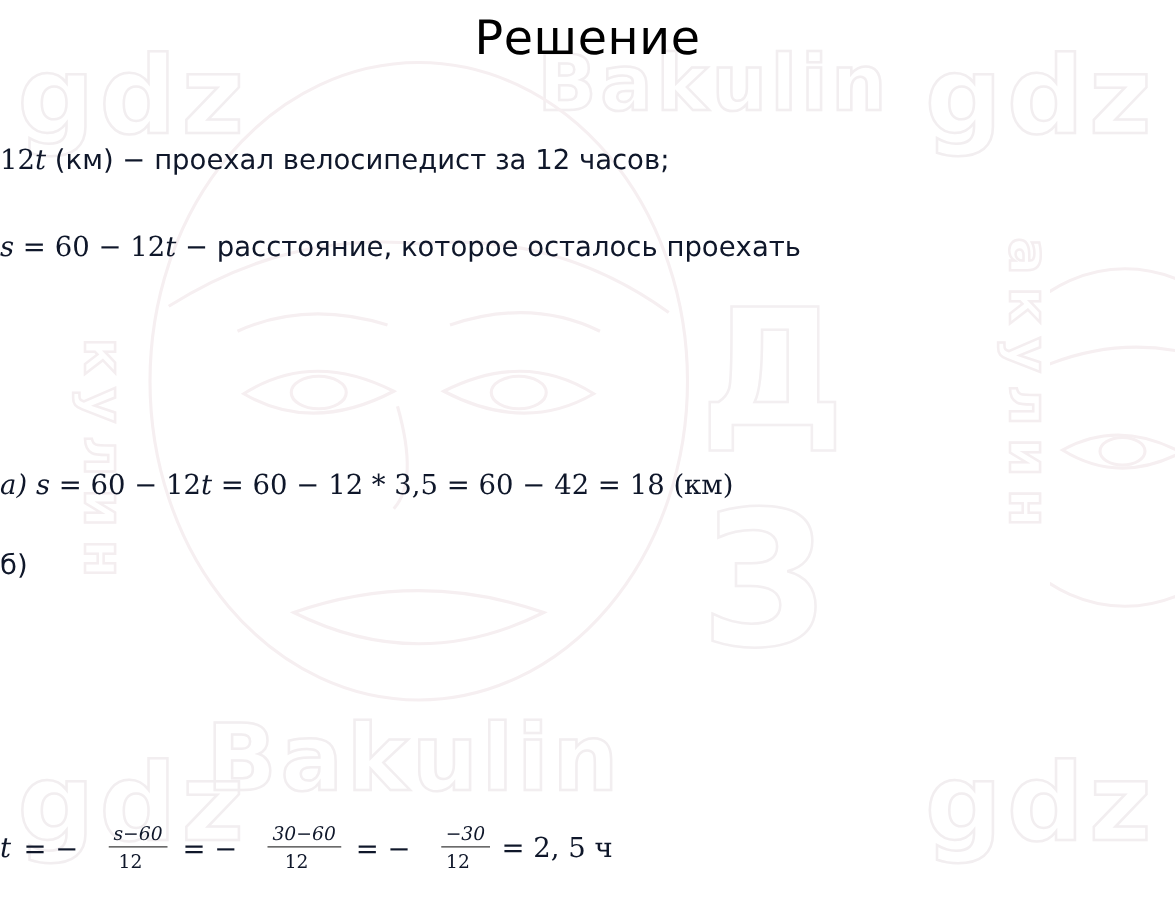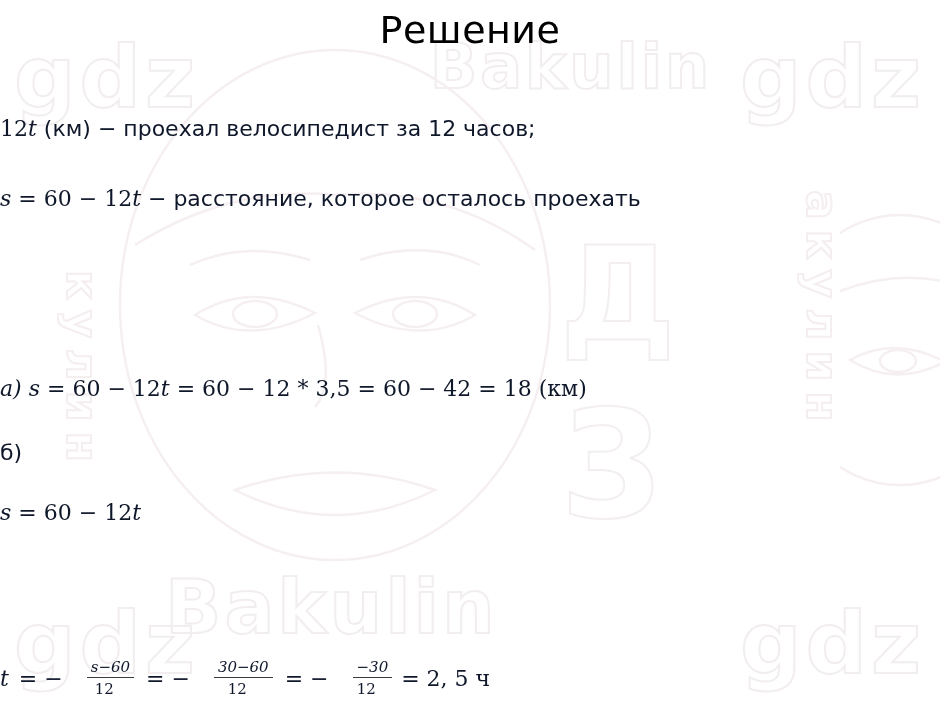--- a/index.html
+++ b/index.html
@@ -204,21 +204,18 @@
   </div>
 
 
   <div class="line l4">
     <span class="var">а)</span>
     <span class="var">s</span><span class="mathup"> = 60 − 12</span><span class="var">t</span><span class="mathup"> = 60 − 12 * 3,5 = 60 − 42 = 18 (км)</span>
   </div>
 
   <div class="line l5">б)</div>
 
-  <div class="line l6">
-    <span class="var">s</span><span class="mathup"> = 60 − 12</span><span class="var">t</span>
-  </div>
 
 
   <div class="line l8">
     <span class="var">t</span><span class="mathup op"> = − </span><span class="frac"><span class="num">s−60</span><span class="den">12</span></span><span class="mathup op"> = − </span><span class="frac"><span class="num">30−60</span><span class="den">12</span></span><span class="mathup op"> = − </span><span class="frac"><span class="num">−30</span><span class="den">12</span></span><span class="mathup"> = 2, 5 ч</span>
   </div>
 </div>
 
 </body></html>

